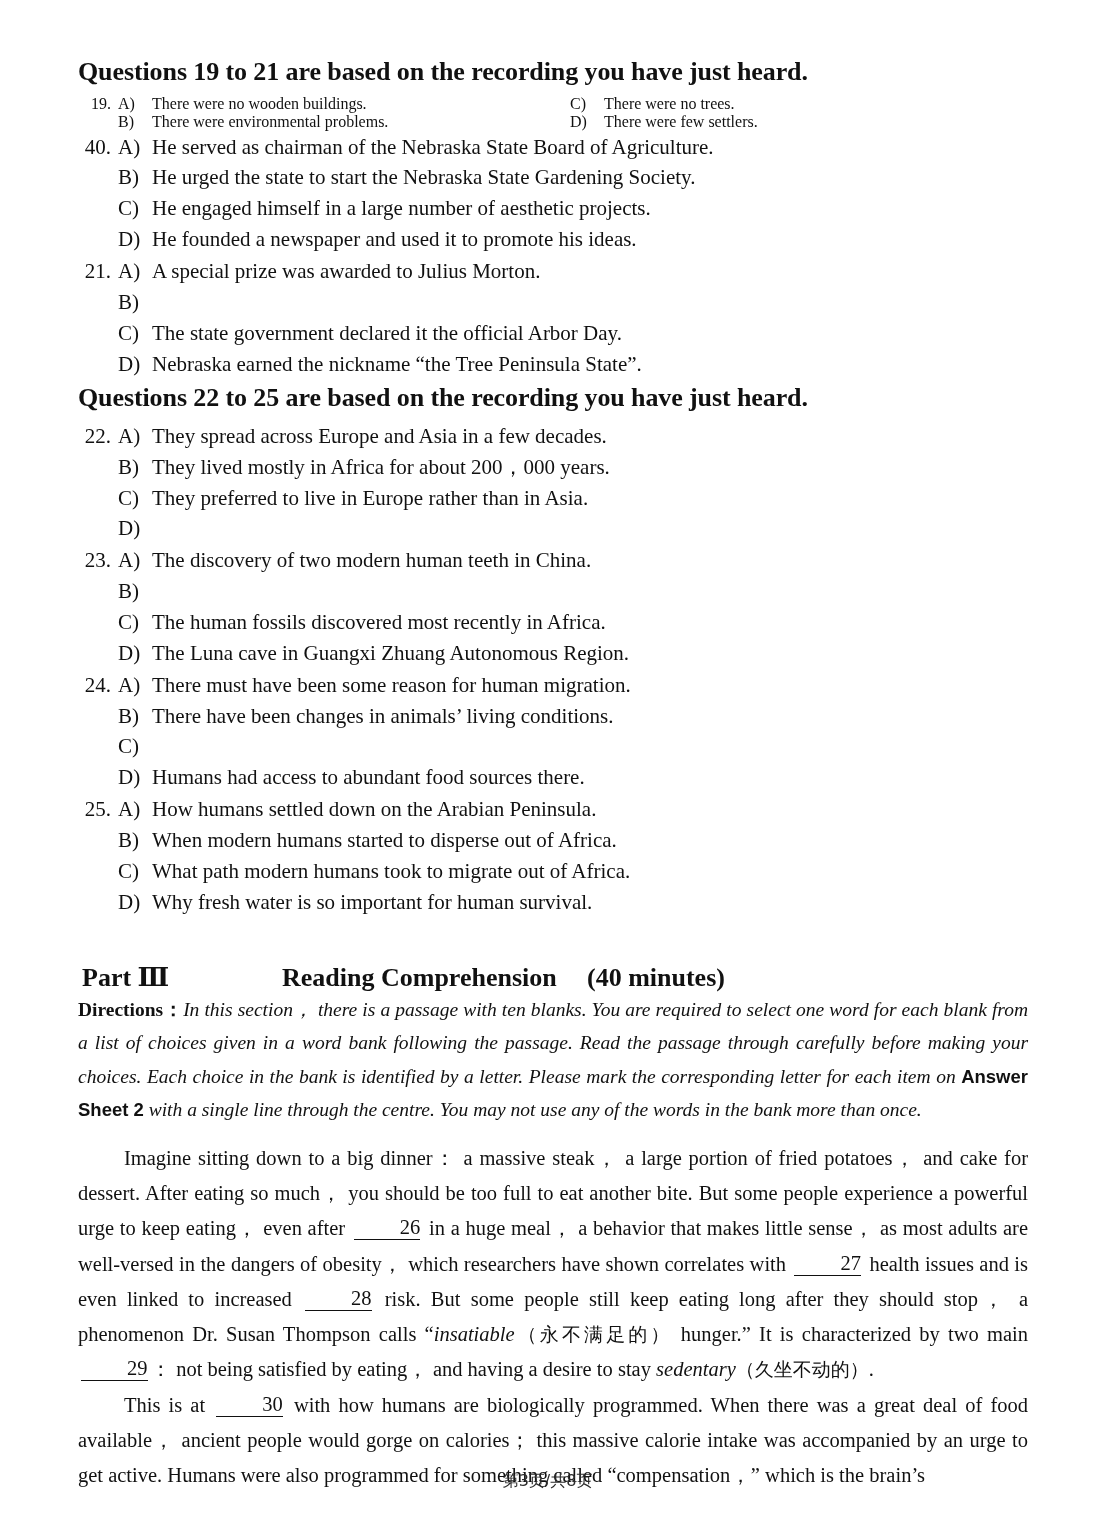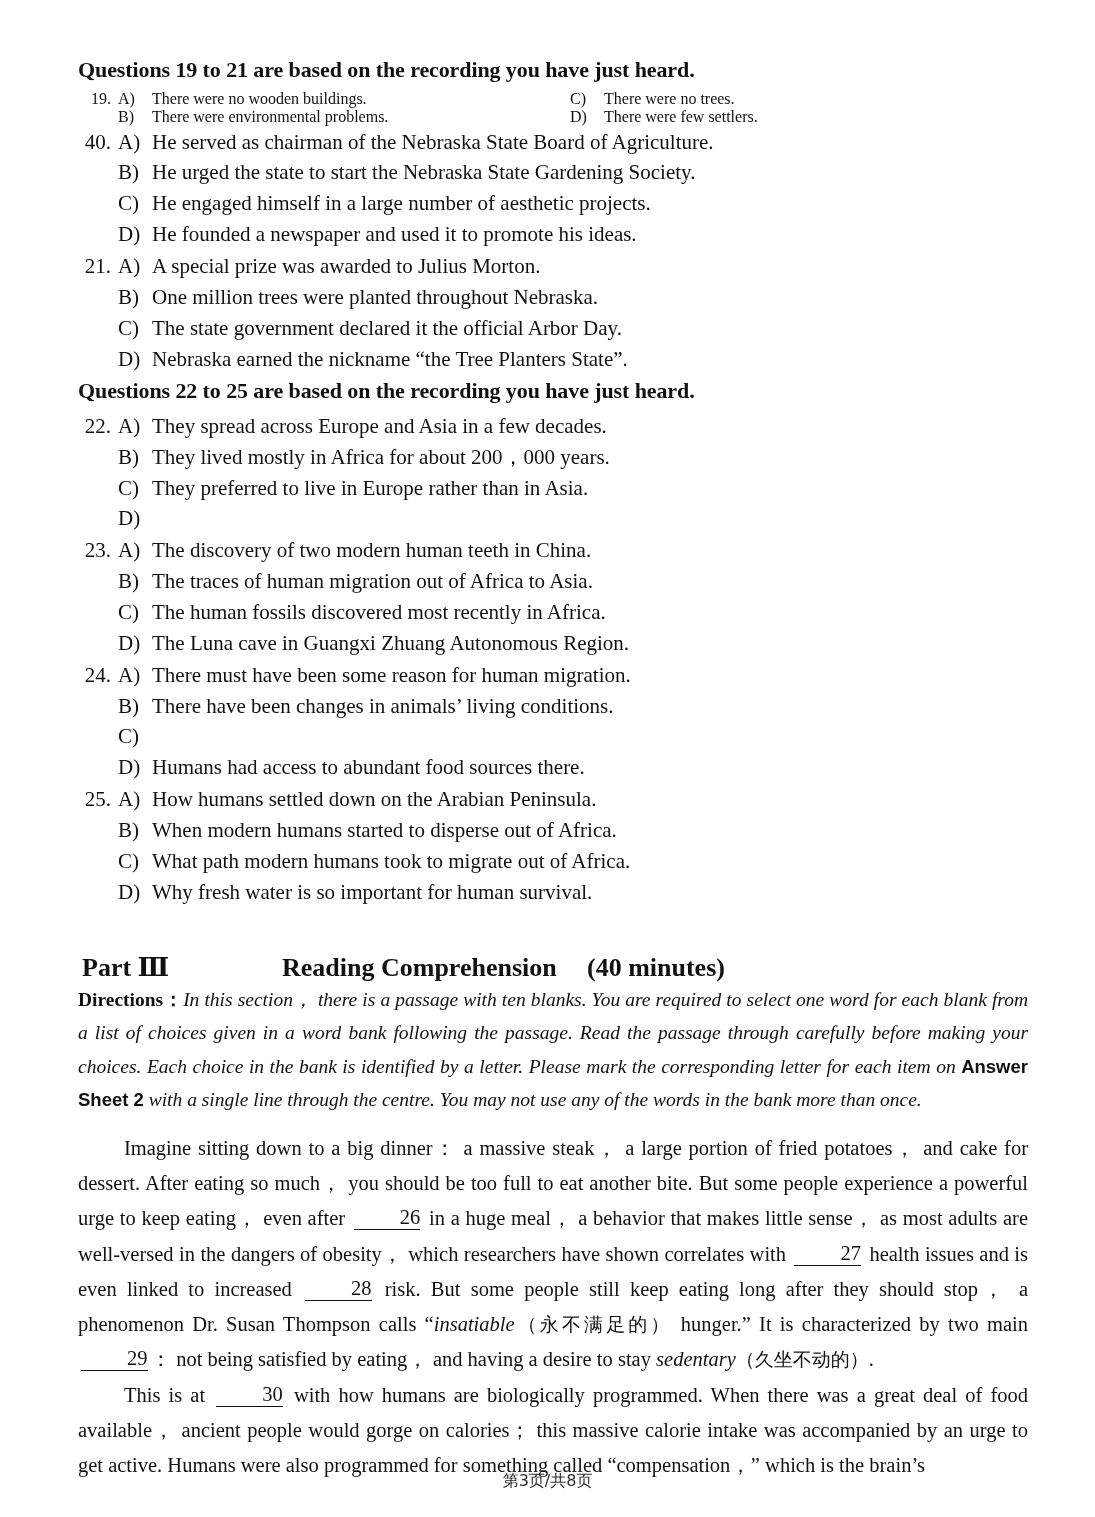--- a/index.html
+++ b/index.html
@@ -25,21 +25,21 @@
   .content {
     position: absolute;
     left: 78px;
     top: 56px;
     width: 950px;
   }
 
   
   .qhead {
     font-weight: bold;
-    font-size: 22px;
+    font-size: 26px;
     letter-spacing: -0.1px;
     margin: 0 0 6px 0;
     line-height: 1.25;
   }
   .qblock {
     margin: 0 0 1px 0;
   }
   .optrow {
     display: flex;
     font-size: 21px;
@@ -207,31 +207,30 @@
 
     <div class="qblock">
       <div class="optrow">
         <span class="qnum">21.</span>
         <span class="optletter">A)</span>
         <span class="opttext">A special prize was awarded to Julius Morton.</span>
       </div>
       <div class="optrow">
         <span class="qnum blankspace">00.</span>
         <span class="optletter">B)</span>
-        <span class="opttext">One million trees were planted throughout Nebraska.</span>
       </div>
       <div class="optrow">
         <span class="qnum blankspace">00.</span>
         <span class="optletter">C)</span>
         <span class="opttext">The state government declared it the official Arbor Day.</span>
       </div>
       <div class="optrow">
         <span class="qnum blankspace">00.</span>
         <span class="optletter">D)</span>
-        <span class="opttext">Nebraska earned the nickname “the Tree Planters State”.</span>
+        <span class="opttext">Nebraska earned the nickname “the Tree Peninsula State”.</span>
       </div>
     </div>
 
     <div class="qhead" style="margin-top:3px;">Questions 22 to 25 are based on the recording you have just heard.</div>
 
     <div class="qblock">
       <div class="optrow">
         <span class="qnum">22.</span>
         <span class="optletter">A)</span>
         <span class="opttext">They spread across Europe and Asia in a few decades.</span>
@@ -254,21 +253,20 @@
 
     <div class="qblock">
       <div class="optrow">
         <span class="qnum">23.</span>
         <span class="optletter">A)</span>
         <span class="opttext">The discovery of two modern human teeth in China.</span>
       </div>
       <div class="optrow">
         <span class="qnum blankspace">00.</span>
         <span class="optletter">B)</span>
-        <span class="opttext">The traces of human migration out of Africa to Asia.</span>
       </div>
       <div class="optrow">
         <span class="qnum blankspace">00.</span>
         <span class="optletter">C)</span>
         <span class="opttext">The human fossils discovered most recently in Africa.</span>
       </div>
       <div class="optrow">
         <span class="qnum blankspace">00.</span>
         <span class="optletter">D)</span>
         <span class="opttext">The Luna cave in Guangxi Zhuang Autonomous Region.</span>

